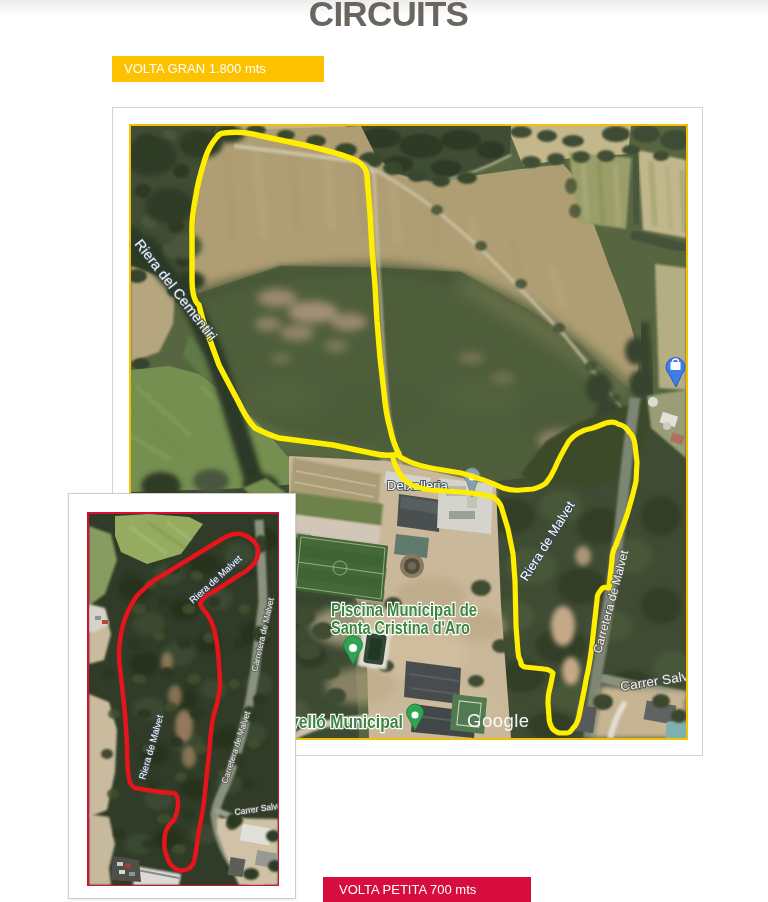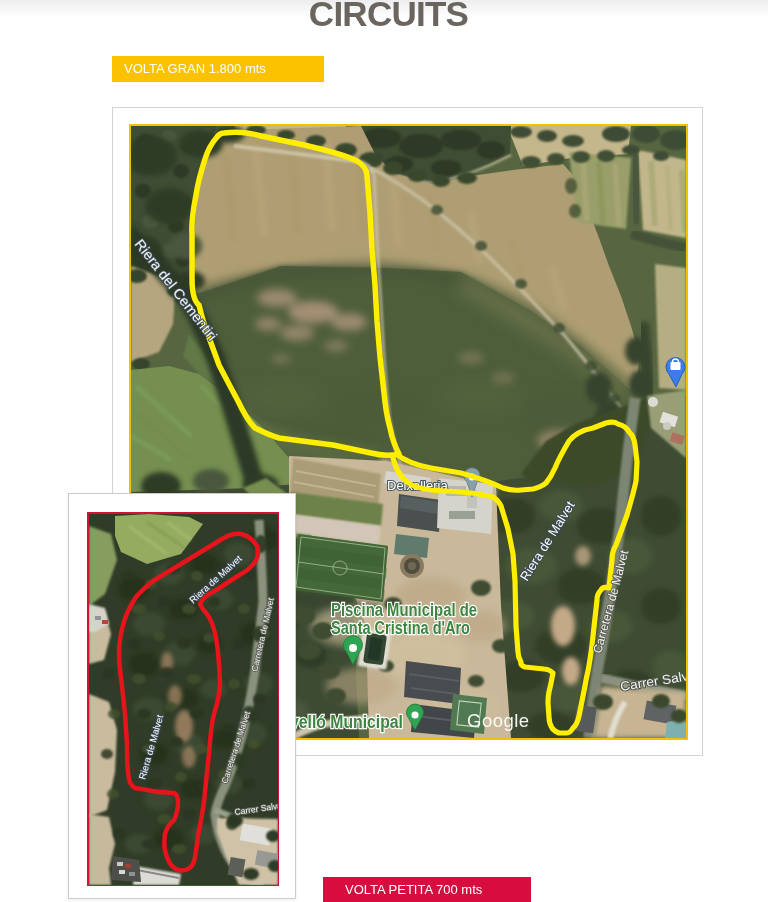--- a/index.html
+++ b/index.html
@@ -1,21 +1,21 @@
 <!DOCTYPE html>
 <html><head>
 <meta charset="utf-8">
 <style>
 html,body{margin:0;padding:0;background:#ffffff;}
 body{width:768px;height:902px;overflow:hidden;position:relative;font-family:"Liberation Sans",sans-serif;}
 .topgrad{position:absolute;top:0;left:0;width:768px;height:17px;background:linear-gradient(#ededed,#ffffff);}
 .title{position:absolute;top:-6px;left:0;width:768px;box-sizing:border-box;padding-left:9px;text-align:center;font-size:35px;font-weight:bold;color:#6b655f;letter-spacing:-0.75px;}
 .tag{position:absolute;font-size:13px;font-weight:normal;color:#ffffff;line-height:26px;height:26px;}
 .tag1{left:112px;top:56px;width:212px;background:#fcc200;padding-left:12px;box-sizing:border-box;}
-.tag2{left:323px;top:877px;width:208px;height:26px;background:#d60d3e;padding-left:22px;box-sizing:border-box;}
+.tag2{left:323px;top:877px;width:208px;height:26px;background:#d60d3e;padding-left:16px;box-sizing:border-box;}
 .box1{position:absolute;left:112px;top:107px;width:591px;height:649px;border:1px solid #d6d3ce;background:#fff;box-sizing:border-box;}
 .map1{position:absolute;left:129px;top:124px;width:559px;height:616px;border:2px solid #f2c100;box-sizing:border-box;}
 .box2{position:absolute;left:68px;top:493px;width:228px;height:406px;border:1px solid #cfccc7;background:#fff;box-sizing:border-box;box-shadow:0 1px 3px rgba(0,0,0,0.08);}
 .map2{position:absolute;left:87px;top:512px;width:192px;height:374px;border:2px solid #d31135;box-sizing:border-box;}
 </style>
 </head>
 <body>
 
 <div class="topgrad"></div>
 

